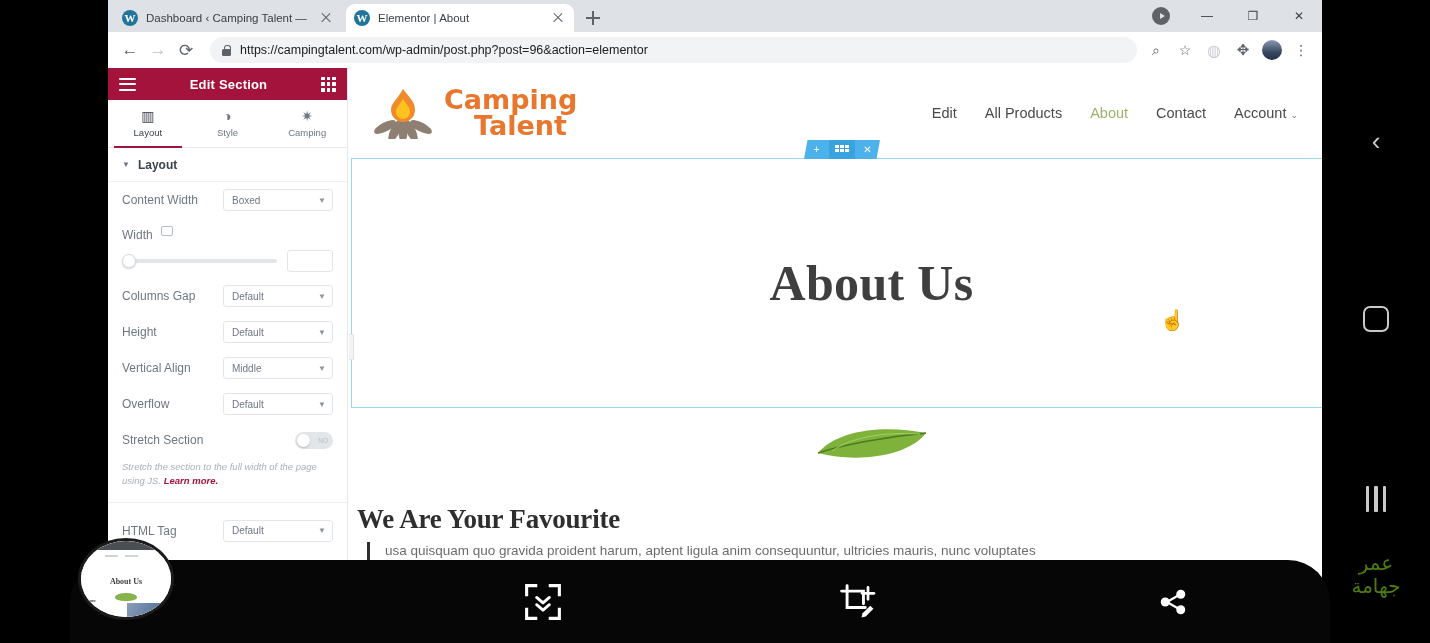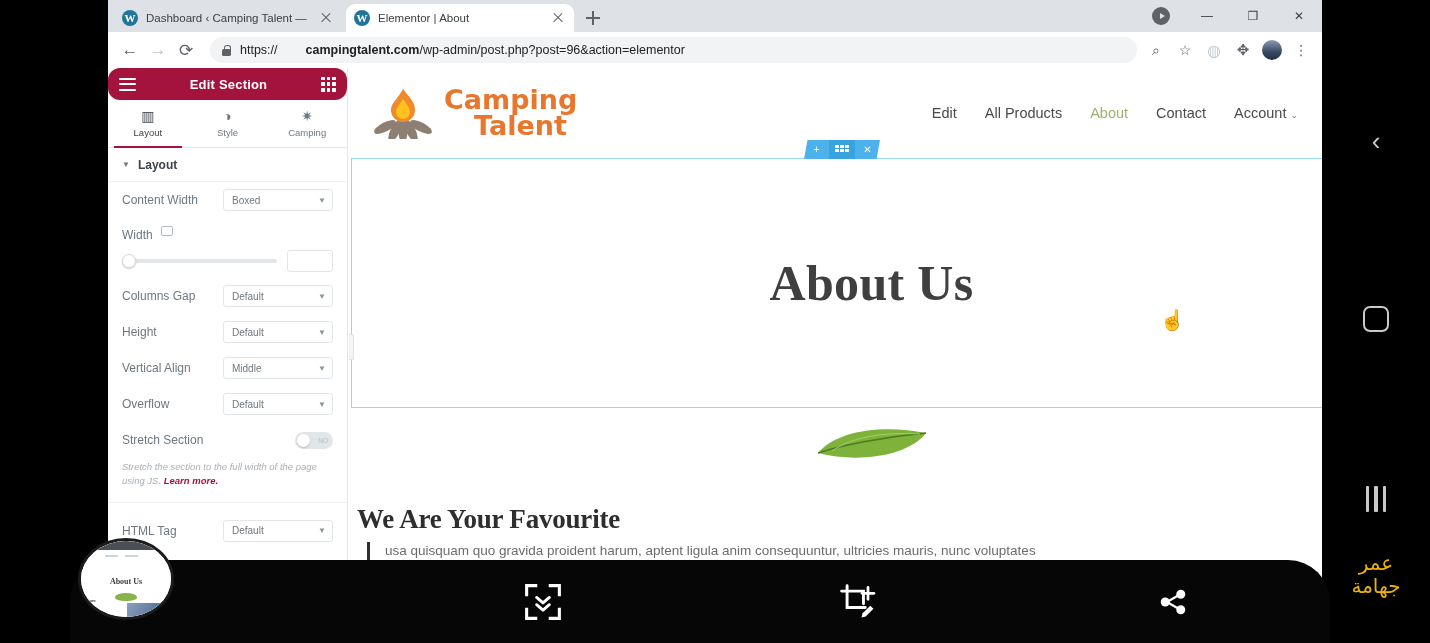--- a/index.html
+++ b/index.html
@@ -36,29 +36,29 @@
   .rec-dot::after { content:""; width:0; height:0; border-left:5px solid #dee1e6; border-top:3.5px solid transparent; border-bottom:3.5px solid transparent; margin-left:2px;}
 
   .toolbar { position:relative; height:36px; background:#fff; display:flex; align-items:center; padding:0 8px; }
   .navbtn { width:28px; height:28px; display:flex; align-items:center; justify-content:center; color:#5f6368; font-size:17px; }
   .navbtn.dim { color:#bdc1c6; }
   .omnibox { flex:1; height:26px; margin:0 6px 0 10px; background:#f1f3f4; border-radius:13px; display:flex; align-items:center; padding:0 12px; gap:9px; }
   .lock { width:9px; height:11px; position:relative; flex:0 0 9px;}
   .lock::before { content:""; position:absolute; left:0; bottom:0; width:9px; height:7px; background:#5f6368; border-radius:1.5px; }
   .lock::after { content:""; position:absolute; left:2px; top:0; width:5px; height:6px; border:1.4px solid #5f6368; border-bottom:0; border-radius:3px 3px 0 0; }
   .url { font-size:12.5px; color:#202124; white-space:nowrap; }
-  .url b { font-weight:700;margin-left:28px; }
+  .url b { font-weight:400; }
   .tb-icons { display:flex; align-items:center; gap:3px; }
   .tbi { width:26px; height:26px; display:flex; align-items:center; justify-content:center; color:#5f6368; font-size:14px; }
   .avatar { width:20px; height:20px; border-radius:50%; background:linear-gradient(180deg,#8c9bb5 0%,#3b4a63 60%,#22304a 100%); }
 
   
   .page { position:absolute; left:0; top:68px; width:1214px; height:575px; background:#fff; overflow:hidden; }
   .panel { position:absolute; left:0; top:0; width:240px; height:575px; background:#fff; border-right:1px solid #e6e9ec; }
-  .panel-head { height:32px; background:#a4133c; display:flex; align-items:center; justify-content:space-between; padding:0 11px;border-radius:12px; }
+  .panel-head { height:32px; background:#a4133c; display:flex; align-items:center; justify-content:space-between; padding:0 11px; }
   .panel-head .title { color:#fff; font-size:13px; font-weight:bold; letter-spacing:.2px; }
   .hamb { width:17px; height:13px; display:flex; flex-direction:column; justify-content:space-between; }
   .hamb i { display:block; height:2px; background:#fff; border-radius:1px; }
   .grid9 { width:15px; height:15px; display:grid; grid-template-columns:repeat(3,1fr); grid-template-rows:repeat(3,1fr); gap:2px; }
   .grid9 i { background:#fff; border-radius:.5px; }
 
   .tabs { display:flex; height:48px; background:#fff; border-bottom:1px solid #e6e9ec; }
   .ptab { flex:1; display:flex; flex-direction:column; align-items:center; justify-content:center; gap:4px; color:#6d7882; position:relative; }
   .ptab .ic { font-size:14px; line-height:1; }
   .ptab .lb { font-size:9.5px; }
@@ -147,21 +147,21 @@
   .thumb-sub { position:absolute; bottom:14px; left:4px; font-family:"Liberation Serif", serif; font-weight:bold; font-size:5px; color:#3f3f3f; }
   .thumb-img { position:absolute; bottom:0; right:0; width:44px; height:14px; background:linear-gradient(120deg,#8b9fbb,#41608c); }
 
   
   .sysnav { position:absolute; right:0; top:0; width:108px; height:643px; }
   .sn { position:absolute; left:0; width:108px; display:flex; align-items:center; justify-content:center; color:#c9c9c9; }
   .sn-back { top:120px; height:42px; font-size:26px; }
   .sq { width:26px; height:26px; border:2.4px solid #c9c9c9; border-radius:7px; }
   .bars { display:flex; gap:5px; }
   .bars i { display:block; width:3.5px; height:26px; background:#c9c9c9; border-radius:1px; }
-  .wm { position:absolute; left:0; top:552px; width:108px; text-align:center; color:#eab308; font-size:20px; line-height:1.15;
+  .wm { position:absolute; left:0; top:552px; width:108px; text-align:center; color:#4d7c0f; font-size:20px; line-height:1.15;
         font-family:"DejaVu Sans", sans-serif; }
   .leftblack { position:absolute; left:0; top:0; width:108px; height:643px; background:#000; }
 </style>
 </head>
 <body>
 
 <div id="screen">
 
   <div class="leftblack"></div>
 

